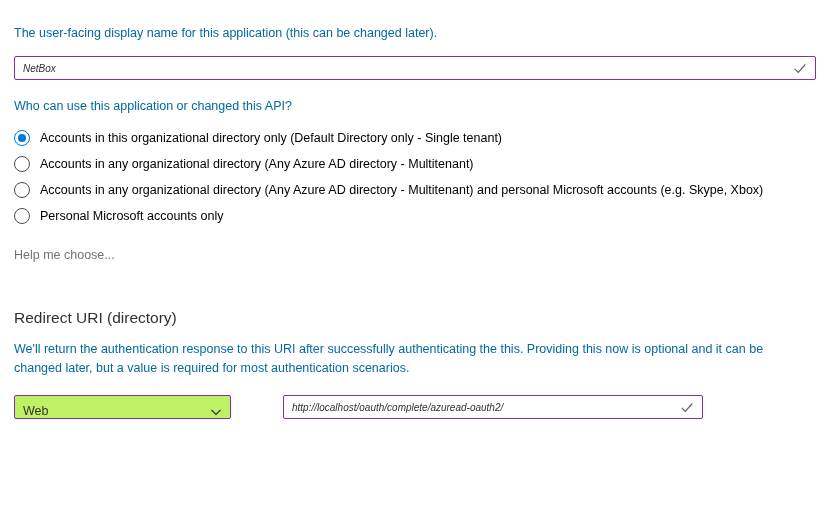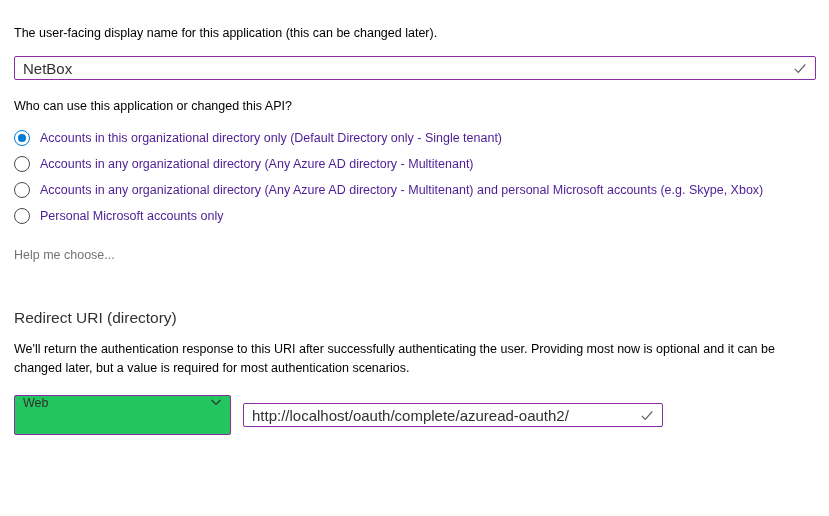--- a/index.html
+++ b/index.html
@@ -21,42 +21,43 @@
     line-height: 20px;
   }
   .required-marker {
     color: #e02828;
     margin-right: 4px;
     font-size: 14px;
   }
   .desc {
     font-size: 12.5px;
     line-height: 19px;
-    color: #000000;
+    color: #0369a1;
   }
   .text-input-wrap {
     position: relative;
     box-sizing: border-box;
     border: 1px solid #8a2da5;
     border-radius: 2px;
     height: 24px;
     background: #fff;
     display: flex;
     align-items: center;
   }
   .text-input-wrap input {
     flex: 1;
     border: none;
     outline: none;
     background: transparent;
     font-family: "Liberation Sans", sans-serif;
-    font-size: 15px;
+    font-size: 10px;
     color: #323130;
     padding: 0 8px;
     height: 100%;
+    font-style: italic;
   }
   .input-valid-icon {
     width: 14px;
     height: 14px;
     margin-right: 8px;
     flex: 0 0 auto;
     color: #605e5c;
   }
   .radio-row {
     display: flex;
@@ -78,50 +79,50 @@
     background: #fff;
   }
   .radio-row.checked .radio-outer { border-color: #0078d4; }
   .radio-dot {
     width: 8px;
     height: 8px;
     border-radius: 50%;
     background: transparent;
   }
   .radio-row.checked .radio-dot { background: #0078d4; }
-  .radio-label { font-size: 12.5px; color: #4c1d95; }
+  .radio-label { font-size: 12.5px; color: #000000; }
   .link {
     font-size: 12.5px;
     color: #737373;
     text-decoration: none;
     cursor: pointer;
   }
   .redirect-row {
     display: flex;
     align-items: center;
     gap: 12px;
   }
   .select-wrap {
     position: relative;
     box-sizing: border-box;
     width: 217px;
-    height: 40px;
+    height: 24px;
     border: 1px solid #8a2da5;
     border-radius: 2px;
-    background: #22c55e;
+    background: #bef264;
     display: flex;
-    align-items: flex-start;
+    align-items: flex-end;
     justify-content: space-between;
     padding: 0 8px;
     cursor: pointer;
     flex: 0 0 auto;
   }
   .select-value { font-size: 12.5px; color: #323130; }
   .chevron-icon { width: 12px; height: 12px; color: #323130; }
-  .uri-input-wrap { width: 420px; flex: 0 0 auto; }
+  .uri-input-wrap { width: 420px; flex: 0 0 auto; margin-left: 40px; }
 
   
   .name-desc      { margin-top: 12px; }
   .name-input     { margin-top: 13px; margin-right: -1px; }
   .account-title  { margin-top: 45px; }
   .account-q      { margin-top: 17px; }
   .radio-group    { margin-top: 9px; }
   .help-link-wrap { margin-top: 16px; }
   .redirect-title { margin-top: 45px; }
   .redirect-desc  { margin-top: 12px; width: 800px; }
@@ -167,21 +168,21 @@
         </span>
       <span class="radio-label">Personal Microsoft accounts only</span>
     </div>
   </div>
 
   <div class="help-link-wrap">
     <a class="link">Help me choose...</a>
   </div>
 
   <div class="section-title redirect-title">Redirect URI (directory)</div>
-  <div class="desc redirect-desc">We'll return the authentication response to this URI after successfully authenticating the user. Providing most now is optional and it can be changed later, but a value is required for most authentication scenarios.</div>
+  <div class="desc redirect-desc">We'll return the authentication response to this URI after successfully authenticating the this. Providing this now is optional and it can be changed later, but a value is required for most authentication scenarios.</div>
 
   <div class="redirect-row">
     <div class="select-wrap">
       <span class="select-value">Web</span>
       <svg class="chevron-icon" viewBox="0 0 12 12" fill="none" stroke="currentColor" stroke-width="1.2">
         <polyline points="1.5,4 6,8.5 10.5,4"></polyline>
       </svg>
     </div>
     <div class="text-input-wrap uri-input-wrap">
       <input type="text" value="http://localhost/oauth/complete/azuread-oauth2/" style="">

